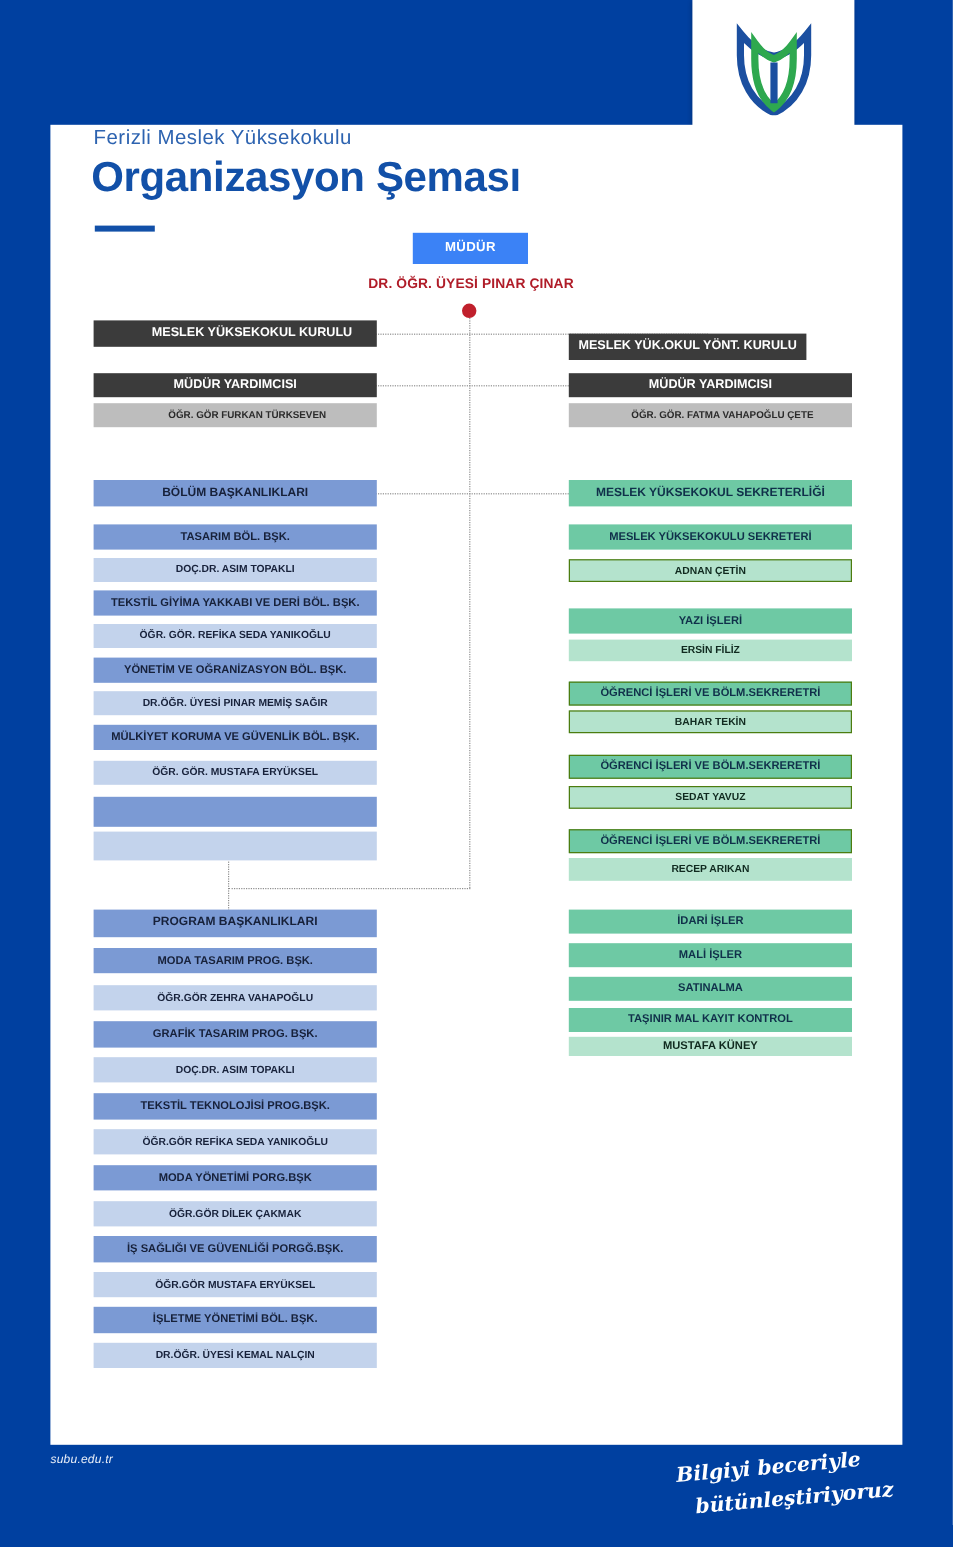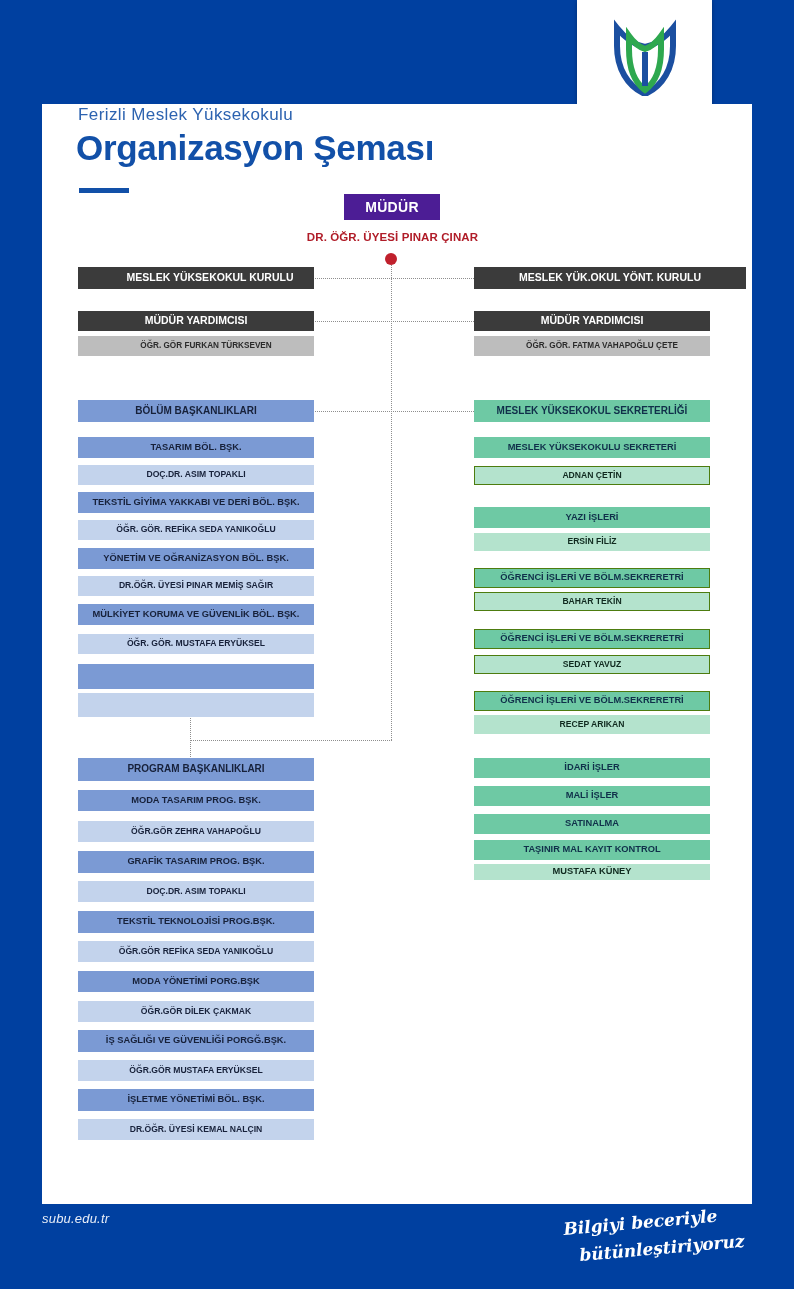--- a/index.html
+++ b/index.html
@@ -35,21 +35,21 @@
   }
   #title{
     position:absolute;left:76px;top:128px;
     font-size:35px;font-weight:bold;color:#1250a8;letter-spacing:-.3px;
   }
   #rule{position:absolute;left:79px;top:188px;width:50px;height:5px;background:#1250a8;}
 
   
   #mudur{
     position:absolute;left:344px;top:194px;width:96px;height:26px;
-    background:#4c1d95;color:#fff;font-size:14px;font-weight:bold;
+    background:#3b82f6;color:#fff;font-size:11px;font-weight:bold;
     display:flex;align-items:center;justify-content:center;letter-spacing:.3px;
   }
   #mudur-name{
     position:absolute;left:250px;top:231px;width:285px;text-align:center;
     font-size:11.5px;font-weight:bold;color:#b01c28;letter-spacing:.1px;
   }
   #dot{
     position:absolute;left:385px;top:253px;width:12px;height:12px;
     border-radius:50%;background:#c0202c;
   }
@@ -67,21 +67,21 @@
   .grey{background:#bdbdbd;color:#2b2b2b;font-weight:bold;font-size:8.2px;padding-left:20px;}
   .blue-d{background:#7b9ad4;color:#17213a;font-weight:bold;font-size:9.3px;}
   .blue-l{background:#c3d3ec;color:#17213a;font-weight:bold;font-size:8.6px;}
   .grn-d{background:#6ec9a4;color:#10304a;font-weight:bold;font-size:9.3px;}
   .grn-l{background:#b4e3cd;color:#102a1f;font-weight:bold;font-size:8.6px;}
   .bord{border:1px solid #4d7c0f;}
 
   
   #site{
     position:absolute;left:42px;top:1211px;
-    font-size:13px;font-style:italic;color:#e8eef8;letter-spacing:.2px;
+    font-size:10px;font-style:italic;color:#e8eef8;letter-spacing:.2px;
   }
   #slogan{
     position:absolute;right:46px;top:1209px;width:190px;height:62px;
   }
 </style>
 </head>
 <body>
 
 <div id="logo-box">
   <div id="logo-mark">
@@ -109,21 +109,21 @@
 <div id="dot"></div>
 
 <div class="vline" style="left:391px;top:265px;height:475px;"></div>
 <div class="hline" style="left:200px;top:278px;width:390px;"></div>
 <div class="hline" style="left:200px;top:321px;width:390px;"></div>
 <div class="hline" style="left:200px;top:411px;width:390px;"></div>
 <div class="hline" style="left:190px;top:740px;width:202px;"></div>
 <div class="vline" style="left:190px;top:718px;height:51px;"></div>
 
 <div class="bx dark" style="left:78px;top:267px;width:236px;height:22px;padding-left:28px;">MESLEK YÜKSEKOKUL KURULU</div>
-<div class="bx dark" style="left:474px;top:267px;width:272px;height:22px;text-align:center;">MESLEK YÜK.OKUL YÖNT. KURULU</div>
+<div class="bx dark" style="left:474px;top:278px;width:198px;height:22px;text-align:center;">MESLEK YÜK.OKUL YÖNT. KURULU</div>
 
 <div class="bx dark" style="left:78px;top:311px;width:236px;height:20px;">MÜDÜR YARDIMCISI</div>
 <div class="bx grey" style="left:78px;top:336px;width:236px;height:20px;">ÖĞR. GÖR FURKAN TÜRKSEVEN</div>
 <div class="bx dark" style="left:474px;top:311px;width:236px;height:20px;">MÜDÜR YARDIMCISI</div>
 <div class="bx grey" style="left:474px;top:336px;width:236px;height:20px;">ÖĞR. GÖR. FATMA VAHAPOĞLU ÇETE</div>
 
 <div class="bx blue-d" style="left:78px;top:400px;width:236px;height:22px;font-size:10px;">BÖLÜM BAŞKANLIKLARI</div>
 
 <div class="bx blue-d" style="left:78px;top:437px;width:236px;height:21px;">TASARIM BÖL. BŞK.</div>
 <div class="bx blue-l" style="left:78px;top:465px;width:236px;height:20px;">DOÇ.DR. ASIM TOPAKLI</div>

